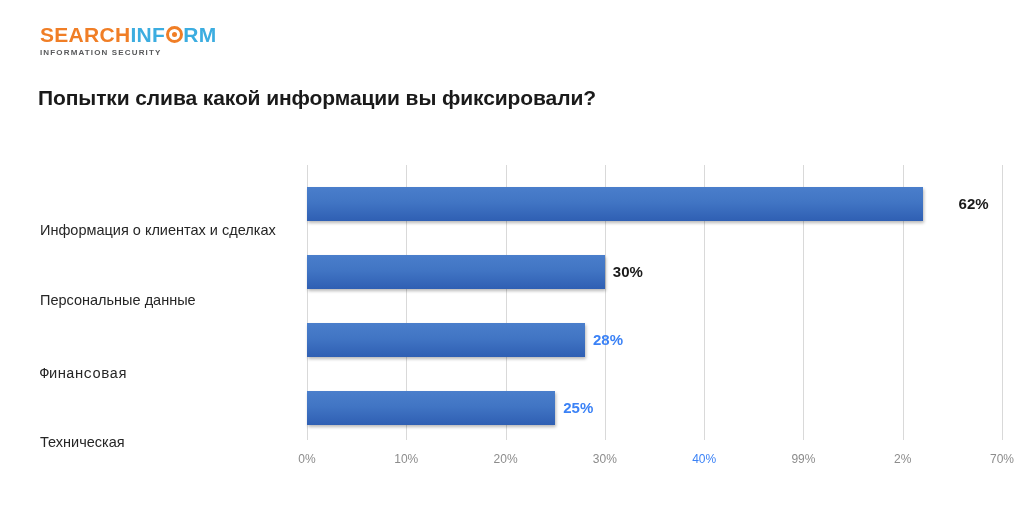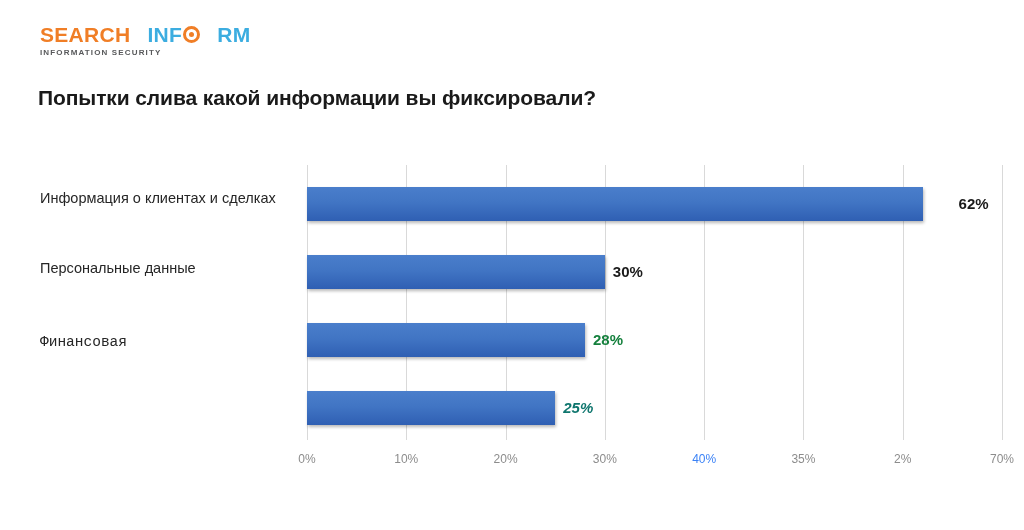--- a/index.html
+++ b/index.html
@@ -32,21 +32,21 @@
   }
   .logo-word {
     font-size: 21px;
     font-weight: 700;
     letter-spacing: 0.3px;
     white-space: nowrap;
     display: flex;
     align-items: center;
   }
   .logo-orange { color: #F07E26; }
-  .logo-blue   { color: #3CADE0; padding-left: 17px; }
+  .logo-blue   { color: #3CADE0; }
   .logo-mark {
     display: inline-block;
     position: relative;
     width: 17px;
     height: 17px;
     margin: 0 0.5px;
     border-radius: 50%;
     border: 3px solid #F07E26;
     box-sizing: border-box;
     vertical-align: middle;
@@ -133,20 +133,21 @@
 
   
   .cat-label {
     position: absolute;
     left: 40px;
     width: 258px;
     font-size: 14.5px;
     color: #262626;
     line-height: 20px;
     text-align: left;
+    margin-top: 32px;
   }
 
   
   .tick-label {
     position: absolute;
     top: 452px;
     font-size: 12px;
     color: #8c8c8c;
     transform: translateX(-50%);
     white-space: nowrap;
@@ -167,53 +168,54 @@
     <div class="logo-sub">INFORMATION SECURITY</div>
   </div>
 
   <div class="chart-title">Попытки слива какой информации вы фиксировали?</div>
 
   <div class="chart">
 
     <div class="cat-label" id="cat-0" style="top: 188px;">Информация о клиентах и сделках</div>
     <div class="cat-label" id="cat-1" style="top: 258px;">Персональные данные</div>
     <div class="cat-label" id="cat-2" style="top: 332px; font-family: Liberation Mono, monospace;">Финансовая</div>
+    <div class="cat-label" id="cat-3" style="top: 400px;">Техническая</div>
 
     <div class="plot" id="plot">
         <div class="gridline" style="left: 0px; background: rgb(217, 217, 217);"></div>
         <div class="gridline" style="left: 99.2857px; background: rgb(217, 217, 217);"></div>
         <div class="gridline" style="left: 198.571px; background: rgb(217, 217, 217);"></div>
         <div class="gridline" style="left: 297.857px; background: rgb(217, 217, 217);"></div>
         <div class="gridline" style="left: 397.143px; background: rgb(217, 217, 217);"></div>
         <div class="gridline" style="left: 496.429px; background: rgb(217, 217, 217);"></div>
         <div class="gridline" style="left: 595.714px; background: rgb(217, 217, 217);"></div>
         <div class="gridline" style="left: 695px; background: rgb(217, 217, 217);"></div>
         <div class="bar-row" style="top: 22px; height: 34px;">
           <div class="bar" style="width: 615.571px;"></div>
           <div class="bar-value" style="left: 615.571px; color: rgb(26, 26, 26); padding-left: 36px;">62%</div>
         </div>
         <div class="bar-row" style="top: 90px; height: 34px;">
           <div class="bar" style="width: 297.857px;"></div>
           <div class="bar-value" style="left: 297.857px; color: rgb(26, 26, 26);">30%</div>
         </div>
         <div class="bar-row" style="top: 158px; height: 34px;">
           <div class="bar" style="width: 278px;"></div>
-          <div class="bar-value" style="left: 278px; color: #15803d; padding-left: 8px;">28%</div>
+          <div class="bar-value" style="left: 278px; color: #3b82f6; padding-left: 8px;">28%</div>
         </div>
         <div class="bar-row" style="top: 226px; height: 34px;">
           <div class="bar" style="width: 248.214px;"></div>
-          <div class="bar-value" style="left: 248.214px; color: #0f766e; font-style: italic;">25%</div>
+          <div class="bar-value" style="left: 248.214px; color: #3b82f6;">25%</div>
         </div>
       </div>
 
     <div id="xticks">
         <div class="tick-label" style="left: 307px; color: rgb(140, 140, 140);">0%</div>
         <div class="tick-label" style="left: 406.286px; color: rgb(140, 140, 140);">10%</div>
         <div class="tick-label" style="left: 505.571px; color: rgb(140, 140, 140);">20%</div>
         <div class="tick-label" style="left: 604.857px; color: rgb(140, 140, 140);">30%</div>
         <div class="tick-label" style="left: 704.143px; color: #3b82f6;">40%</div>
-        <div class="tick-label" style="left: 803.429px; color: rgb(140, 140, 140);">35%</div>
+        <div class="tick-label" style="left: 803.429px; color: rgb(140, 140, 140);">99%</div>
         <div class="tick-label" style="left: 902.714px; color: rgb(140, 140, 140);">2%</div>
         <div class="tick-label" style="left: 1002px; color: rgb(140, 140, 140);">70%</div>
       </div>
   </div>
 
 </div>
 
 </body></html>

